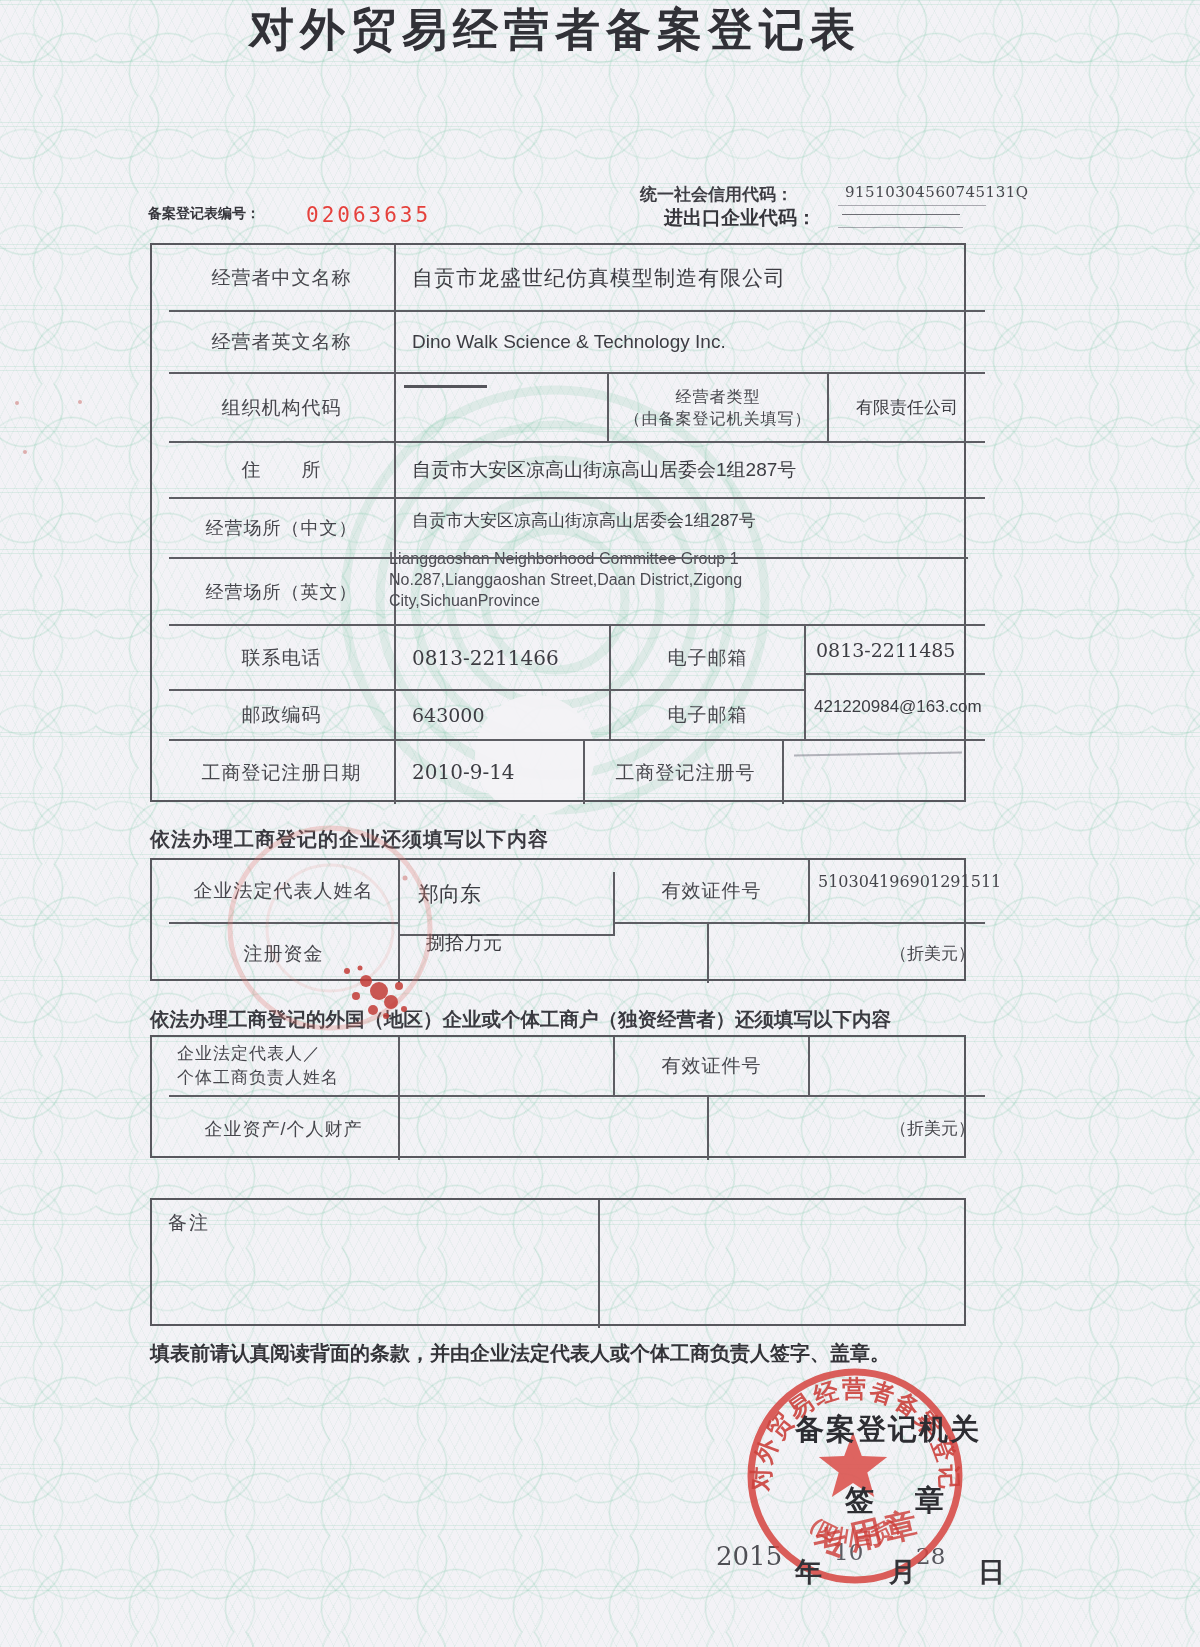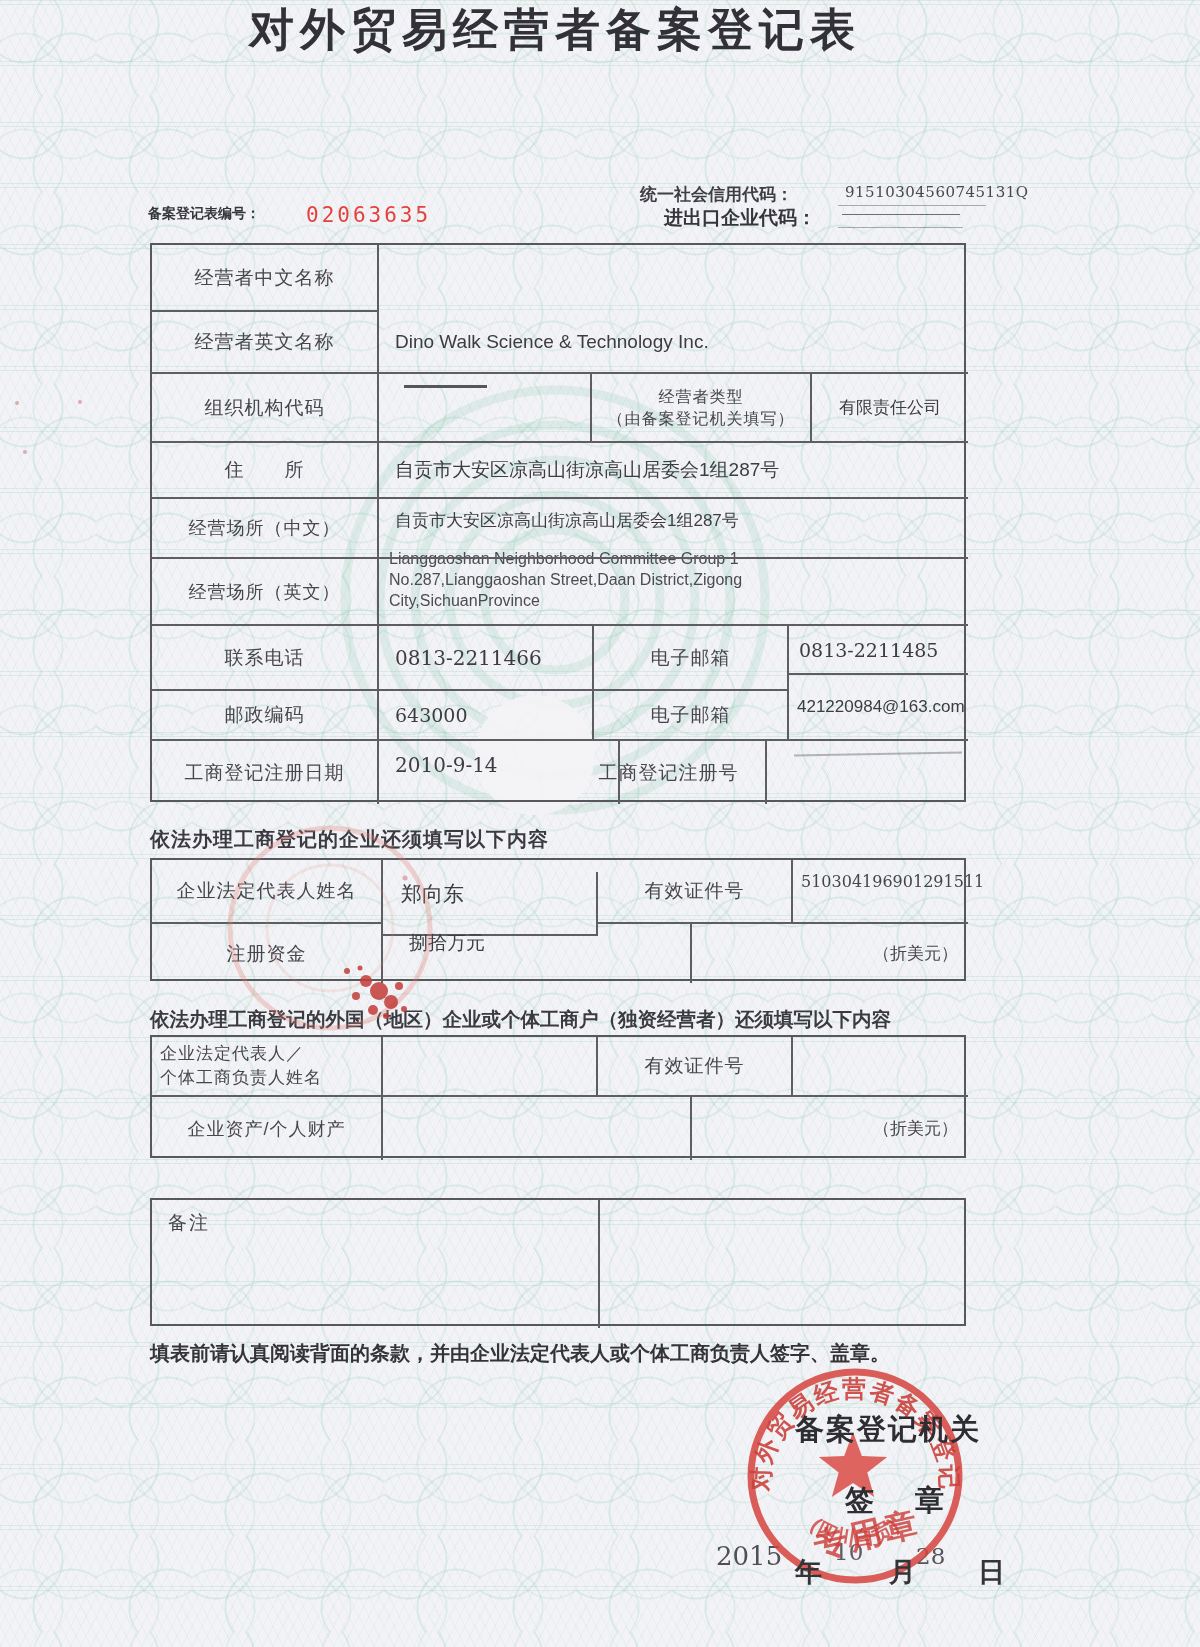--- a/index.html
+++ b/index.html
@@ -12,21 +12,21 @@
       radial-gradient(circle at 72px 24px, rgba(125,200,168,0) 37px, rgba(125,200,168,0.18) 38.5px, rgba(125,200,168,0) 40px),
       radial-gradient(circle at 24px 72px, rgba(125,200,168,0) 37px, rgba(125,200,168,0.18) 38.5px, rgba(125,200,168,0) 40px),
       repeating-linear-gradient(180deg, rgba(125,200,168,0.20) 0 1px, transparent 1px 4px, rgba(125,200,168,0.20) 4px 5px, transparent 5px 61px),
       repeating-linear-gradient(63deg, rgba(125,200,168,0.09) 0 1px, transparent 1px 9px),
       repeating-linear-gradient(117deg, rgba(125,200,168,0.09) 0 1px, transparent 1px 9px);
     background-size:96px 96px,96px 96px,96px 96px,96px 96px,auto,auto,auto;
     font-family:"Liberation Sans",sans-serif;color:#3f3f45;
   }
   .abs{position:absolute;box-sizing:border-box;}
   .tbl{position:absolute;box-sizing:border-box;border:2.5px solid #57575d;z-index:2;}
-  .c{position:absolute;box-sizing:border-box;display:flex;align-items:center;}
+  .c{position:absolute;box-sizing:border-box;display:flex;align-items:center;margin-left:17px;}
   .bb{border-bottom:2px solid #5d5d63;}
   .br{border-right:2px solid #5d5d63;}
   .lb{justify-content:center;text-align:center;font-size:19px;color:#46464c;letter-spacing:1px;}
   .vl{padding-left:16px;font-size:20px;color:#3c3c42;}
   .serif{font-family:"DejaVu Serif","Liberation Serif",serif;}
   .hd{position:absolute;font-weight:600;color:#3a3a40;z-index:2;}
   .z7{z-index:7;}
   svg text{font-family:"Liberation Sans",sans-serif;}
 </style>
 </head>
@@ -56,20 +56,23 @@
 
   <div class="abs" style="left:664px;top:205px;font-size:19px;font-weight:600;color:#35353b;z-index:2;">进出口企业代码：</div>
   <div class="abs" style="left:842px;top:205px;font-size:14px;color:#6d6d74;letter-spacing:-1px;z-index:2;">—————————</div>
   <div class="abs" style="left:838px;top:227px;width:125px;border-bottom:1.5px solid rgba(110,110,120,0.55);z-index:2;"></div>
 
   <div class="tbl" style="left:150px;top:243px;width:816px;height:559px;">
 
     <div class="c bb br lb" style="left:0;top:0;width:227px;height:67px;">
         <span>经营者中文名称</span>
       </div>
+    <div class="c bb vl" style="left:227px;top:0;width:589px;height:67px;font-size:21px;letter-spacing:1px;">
+        <span>自贡市龙盛世纪仿真模型制造有限公司</span>
+      </div>
 
     <div class="c bb br lb" style="left:0;top:67px;width:227px;height:62px;">
         <span>经营者英文名称</span>
       </div>
     <div class="c bb vl" style="left:227px;top:67px;width:589px;height:62px;font-size:19px;">
         <span>Dino Walk Science &amp; Technology Inc.</span>
       </div>
 
     <div class="c bb br lb" style="left:0;top:129px;width:227px;height:69px;">
         <span>组织机构代码</span>
@@ -131,21 +134,21 @@
     <div class="c bb br lb" style="left:442px;top:446px;width:195px;height:50px;">
         <span>电子邮箱</span>
       </div>
     <div class="c bb" style="left:637px;top:446px;width:179px;height:50px;font-size:17px;padding-left:8px;align-items:flex-start;padding-top:6px;color:#3c3c42;">
         <span>421220984@163.com</span>
       </div>
 
     <div class="c br lb" style="left:0;top:496px;width:227px;height:63px;">
         <span>工商登记注册日期</span>
       </div>
-    <div class="c br vl serif" style="left:227px;top:496px;width:241px;height:63px;font-size:20px;align-items:flex-start;padding-top:12px;">
+    <div class="c br vl serif" style="left:227px;top:496px;width:189px;height:63px;font-size:20px;align-items:flex-start;padding-top:19px;">
         <span>2010-9-14</span>
       </div>
     <div class="c br lb" style="left:420px;top:496px;width:195px;height:63px;justify-content:center;">
         <span>工商登记注册号</span>
       </div>
     <div class="c" style="left:637px;top:496px;width:179px;height:63px;">
         <span></span>
       </div>
     <div class="abs" style="left:642px;top:508px;width:168px;height:2px;background:rgba(100,100,112,0.45);transform:rotate(-1deg);z-index:3;"></div>
   </div>

